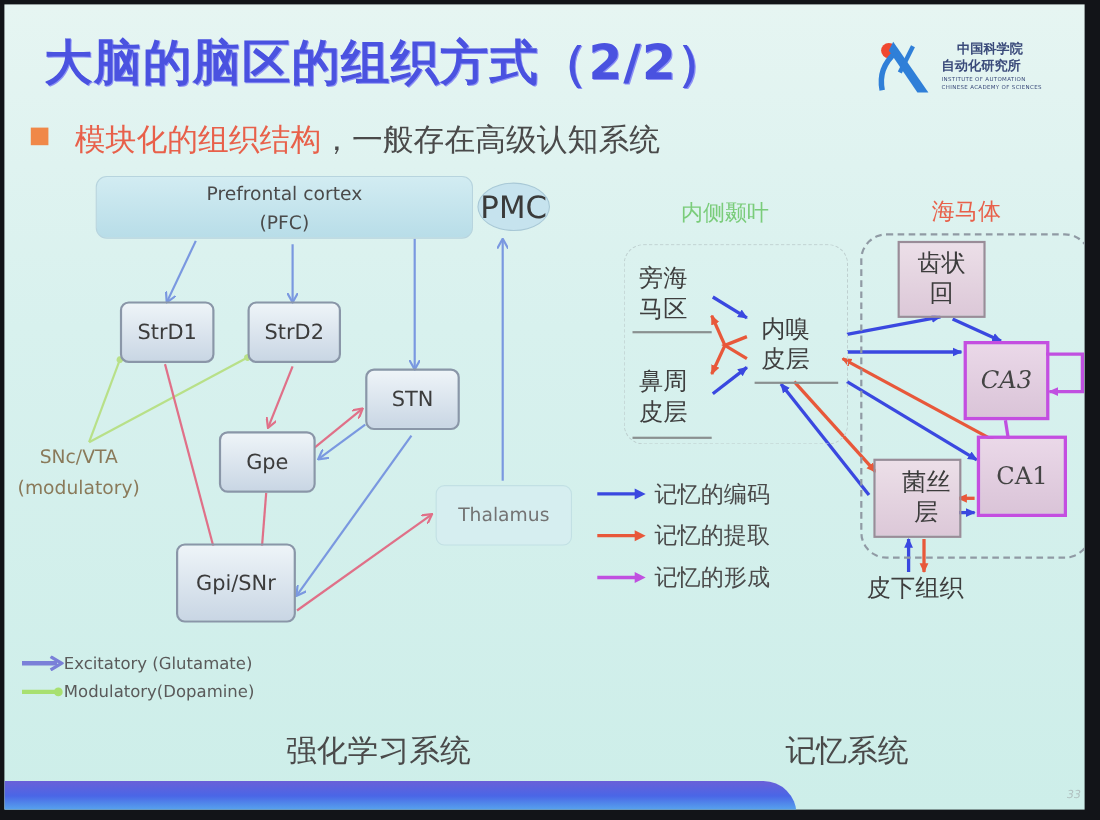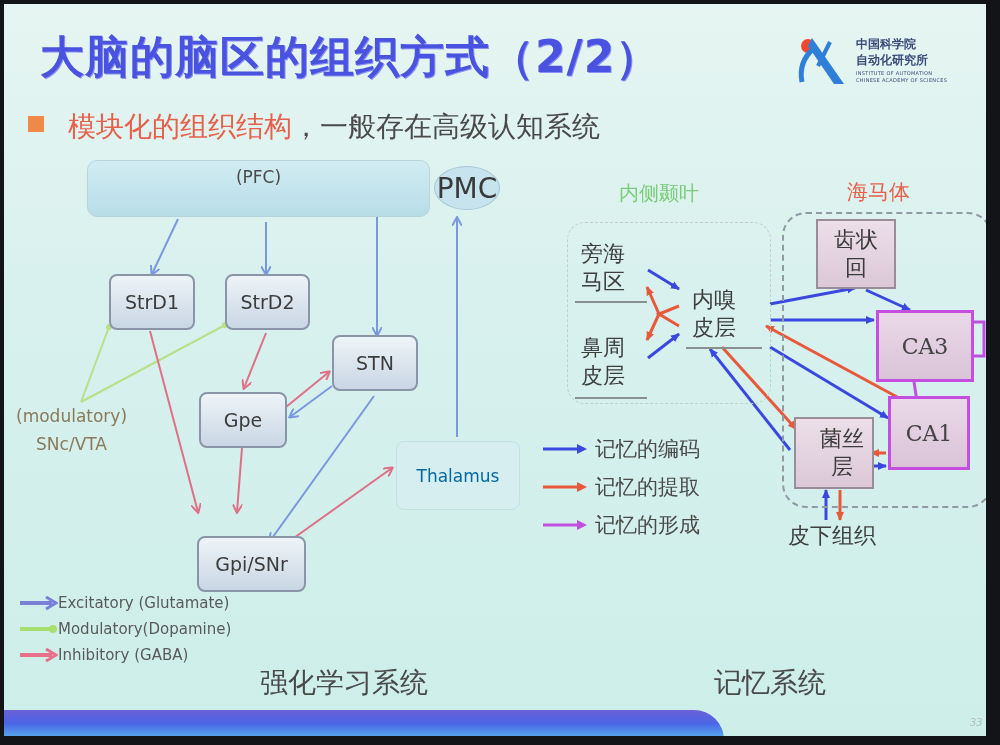--- a/index.html
+++ b/index.html
@@ -13,21 +13,21 @@
   .title {
     position: absolute; left: 36px; top: 24px; font-size: 44px; font-weight: bold;
     color: #4a52e0; letter-spacing: 1px;
     text-shadow: 1px 1px 0 #8c90f5;
   }
   .logo { position: absolute; left: 790px; top: 28px; width: 185px; height: 58px; }
   .logo .mark { position: absolute; left: 0; top: 0; width: 56px; height: 56px; }
   .logo .cn1, .logo .cn2 {
     position: absolute; left: 62px; font-size: 12px; font-weight: bold; color: #3a4a7a;
   }
-  .logo .cn1 { top: 4px; } .logo .cn2 { top: 20px; }
+  .logo .cn1 { top: 4px; margin-left: 14px; } .logo .cn2 { top: 20px; }
   .logo .en1, .logo .en2 {
     position: absolute; left: 62px; font-size: 5px; color: #3a4a7a; letter-spacing: 0.3px;
   }
   .logo .en1 { top: 38px; } .logo .en2 { top: 45px; }
   .bullet-line { position: absolute; left: 24px; top: 104px; font-size: 28px; }
   .bullet-sq { display: inline-block; width: 16px; height: 16px; background: #f08848; margin-right: 24px; vertical-align: 4px; }
   .bullet-red { color: #e8604a; }
   .bullet-gray { color: #4a4a4a; }
 
   .node {
@@ -41,23 +41,23 @@
     background: linear-gradient(180deg, #d2ecf2 0%, #b8dde8 100%);
     border: 1px solid #b7d4de;
     color: #4a4a4a; font-size: 17px; text-align: center; line-height: 26px; padding-top: 3px;
   }
   .pmc {
     position: absolute; left: 430px; top: 162px; width: 66px; height: 44px; border-radius: 50%;
     background: #c6e3ee; border: 1px solid #a8c8d6;
     color: #3a3a3a; font-size: 28px; display: flex; align-items: center; justify-content: center;
   }
   .thal {
-    position: absolute; left: 392px; top: 437px; width: 124px; height: 69px; border-radius: 8px;
+    position: absolute; left: 392px; top: 437px; width: 124px; height: 55px; border-radius: 8px;
     background: #d6eef0; border: 1px solid #c2e0e4;
-    color: #0369a1; font-size: 17px; display: flex; align-items: center; justify-content: center;
+    color: #737373; font-size: 17px; display: flex; align-items: center; justify-content: center;
   }
   .snc { position: absolute; left: 12px; top: 398px; font-size: 17px; color: #8a7a5a; text-align: center; line-height: 28px; }
   .legend-left { position: absolute; left: 14px; top: 586px; font-size: 15px; color: #5a5a5a; }
   .legend-left .row { height: 26px; display: flex; align-items: center; }
   .legend-left svg { width: 40px; height: 14px; margin-right: 0; }
   .caption { position: absolute; font-size: 28px; color: #4a4a4a; }
 
   .mtl-label { position: absolute; left: 615px; top: 176px; font-size: 20px; color: #7acc7a; }
   .hip-label { position: absolute; left: 843px; top: 174px; font-size: 21px; color: #e8604a; }
   .dash-mtl { position: absolute; left: 563px; top: 218px; width: 204px; height: 182px; border: 1.5px dashed #bfd0d0; border-radius: 18px; }
@@ -164,55 +164,49 @@
       <line x1="910" y1="378" x2="915" y2="410" stroke="#c050e0" marker-end="url(#bp)"></line>
       <polyline points="946,318 980,318 980,352 950,352" stroke="#c050e0" marker-end="url(#bp)"></polyline>
       <line x1="882" y1="449" x2="867" y2="449" stroke="#e8583a" marker-end="url(#bo)"></line>
       <line x1="867" y1="462" x2="882" y2="462" stroke="#3a48e0" marker-end="url(#bb)"></line>
       <line x1="822" y1="516" x2="822" y2="486" stroke="#3a48e0" marker-end="url(#bb)"></line>
       <line x1="836" y1="486" x2="836" y2="516" stroke="#e8583a" marker-end="url(#bo)"></line>
     </g>
   </svg>
 
   <div class="pfc">
+    <div>Prefrontal cortex</div>
     <div>(PFC)</div>
   </div>
   <div class="pmc">PMC</div>
   <div class="node" style="left:105px;top:270px;width:86px;height:56px;">StrD1</div>
   <div class="node" style="left:221px;top:270px;width:85px;height:56px;">StrD2</div>
   <div class="node" style="left:328px;top:331px;width:86px;height:56px;">STN</div>
   <div class="node" style="left:195px;top:388px;width:88px;height:56px;">Gpe</div>
-  <div class="node" style="left:156px;top:532px;width:109px;height:56px;margin-left:37px;">Gpi/SNr</div>
+  <div class="node" style="left:156px;top:490px;width:109px;height:72px;">Gpi/SNr</div>
   <div class="thal">Thalamus</div>
   <div class="snc">
+    <div>SNc/VTA</div>
     <div>(modulatory)</div>
-    <div>SNc/VTA</div>
   </div>
 
   <div class="legend-left">
     <div class="row">
       <svg viewBox="0 0 40 14">
           <line x1="2" y1="7" x2="34" y2="7" stroke="#7a80d8" stroke-width="4"></line>
           <path d="M28,1 L38,7 L28,13" fill="none" stroke="#7a80d8" stroke-width="3"></path>
         </svg>
       <span>Excitatory (Glutamate)</span>
     </div>
     <div class="row">
       <svg viewBox="0 0 40 14">
           <line x1="2" y1="7" x2="34" y2="7" stroke="#a8e070" stroke-width="4"></line>
           <circle cx="35" cy="7" r="4" fill="#a8e070"></circle>
         </svg>
       <span>Modulatory(Dopamine)</span>
-    </div>
-    <div class="row">
-      <svg viewBox="0 0 40 14">
-          <line x1="2" y1="7" x2="34" y2="7" stroke="#e8708a" stroke-width="4"></line>
-          <path d="M28,1 L38,7 L28,13" fill="none" stroke="#e8708a" stroke-width="3"></path>
-        </svg>
-      <span>Inhibitory (GABA)</span>
     </div>
   </div>
 
   <div class="caption" style="left:256px;top:660px;">强化学习系统</div>
 
   <div class="mtl-label">内侧颞叶</div>
   <div class="hip-label">海马体</div>
   <div class="dash-mtl"></div>
   <div class="dash-hip"></div>
 
@@ -237,21 +231,21 @@
       <div>齿状</div>
       <div>回</div>
     </div>
   </div>
   <div class="pinkbox" style="left:790px;top:413px;width:80px;height:72px;padding-left:16px;">
     <div>
       <div>菌丝</div>
       <div>层</div>
     </div>
   </div>
-  <div class="cabox" style="left:872px;top:306px;width:98px;height:72px;">CA3</div>
+  <div class="cabox" style="left:872px;top:306px;width:78px;height:72px;font-style:italic;">CA3</div>
   <div class="cabox" style="left:884px;top:392px;width:82px;height:74px;">CA1</div>
   <div class="cn-text" style="left:784px;top:518px;">皮下组织</div>
 
   <div class="legend-right">
     <div class="row">
       <svg viewBox="0 0 48 14">
           <line x1="2" y1="7" x2="40" y2="7" stroke="#3a48e0" stroke-width="3"></line>
           <path d="M36,2 L46,7 L36,12 Z" fill="#3a48e0"></path>
         </svg>
       <span>记忆的编码</span>

